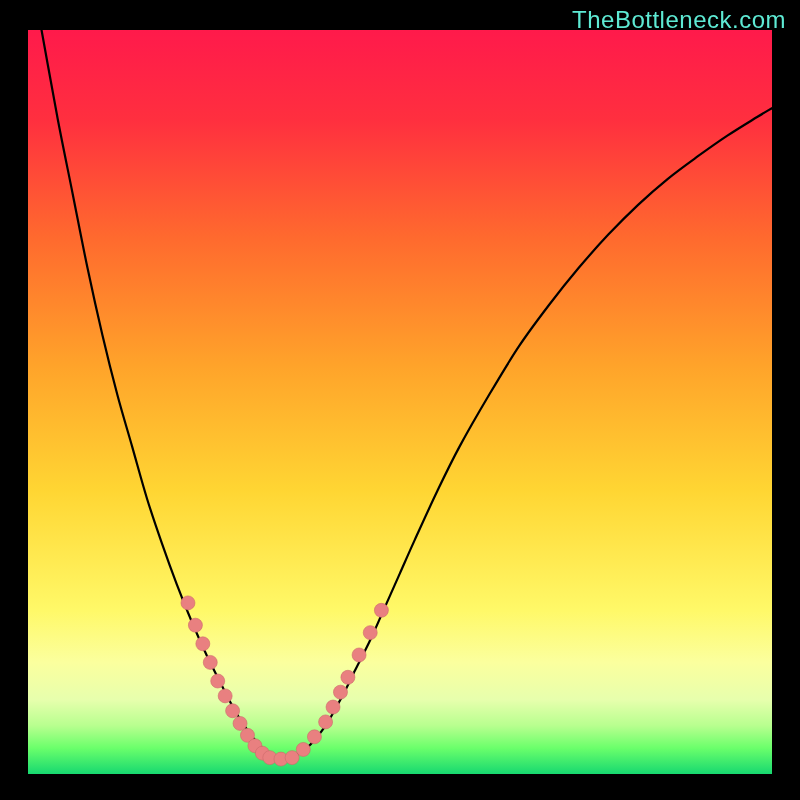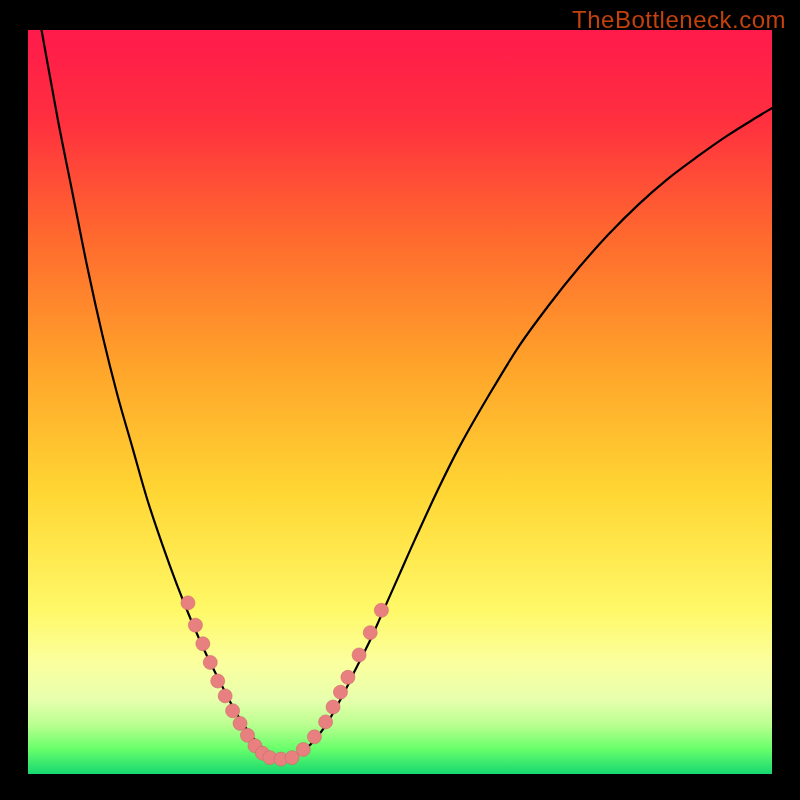--- a/index.html
+++ b/index.html
@@ -14,21 +14,21 @@
   .frame {
     position: relative;
     width: 800px;
     height: 800px;
     background: #000;
   }
   .watermark {
     position: absolute;
     top: 6px;
     right: 14px;
-    color: #c2410c;
+    color: #5eead4;
     font-size: 24px;
     font-weight: 400;
     letter-spacing: 0.5px;
     z-index: 10;
   }
   .plot {
     position: absolute;
     left: 28px;
     top: 30px;
     width: 744px;

